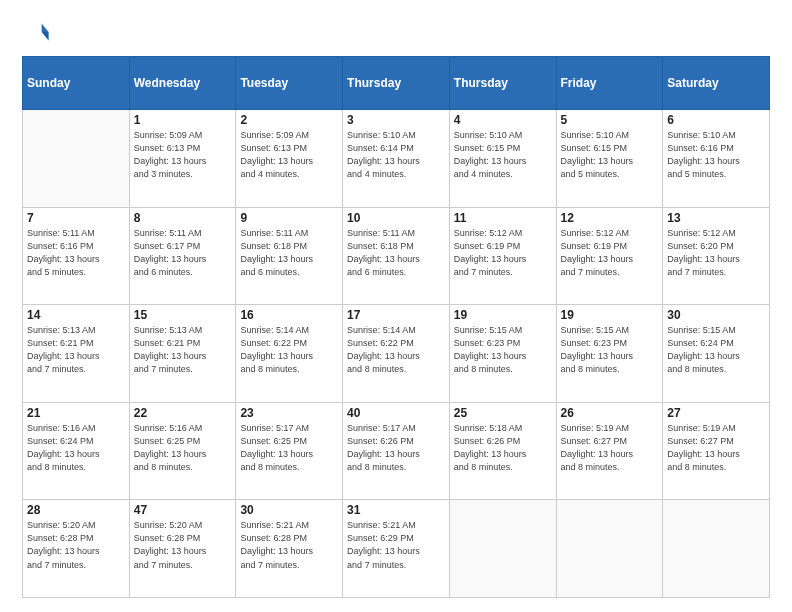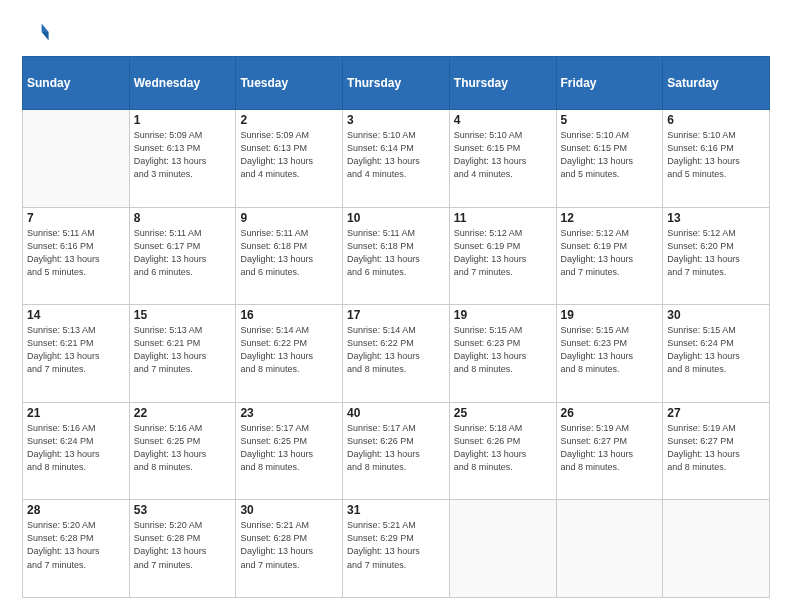--- a/index.html
+++ b/index.html
@@ -330,21 +330,21 @@
         </tr>
         <tr>
           <td>
             <span class="day-num">28</span>
             <div class="day-info" style="white-space: pre-line;">Sunrise: 5:20 AM
 Sunset: 6:28 PM
 Daylight: 13 hours
 and 7 minutes.</div>
           </td>
           <td>
-            <span class="day-num">53</span>
+            <span class="day-num">47</span>
             <div class="day-info" style="white-space: pre-line;">Sunrise: 5:20 AM
 Sunset: 6:28 PM
 Daylight: 13 hours
 and 7 minutes.</div>
           </td>
           <td>
             <span class="day-num">30</span>
             <div class="day-info" style="white-space: pre-line;">Sunrise: 5:21 AM
 Sunset: 6:28 PM
 Daylight: 13 hours

